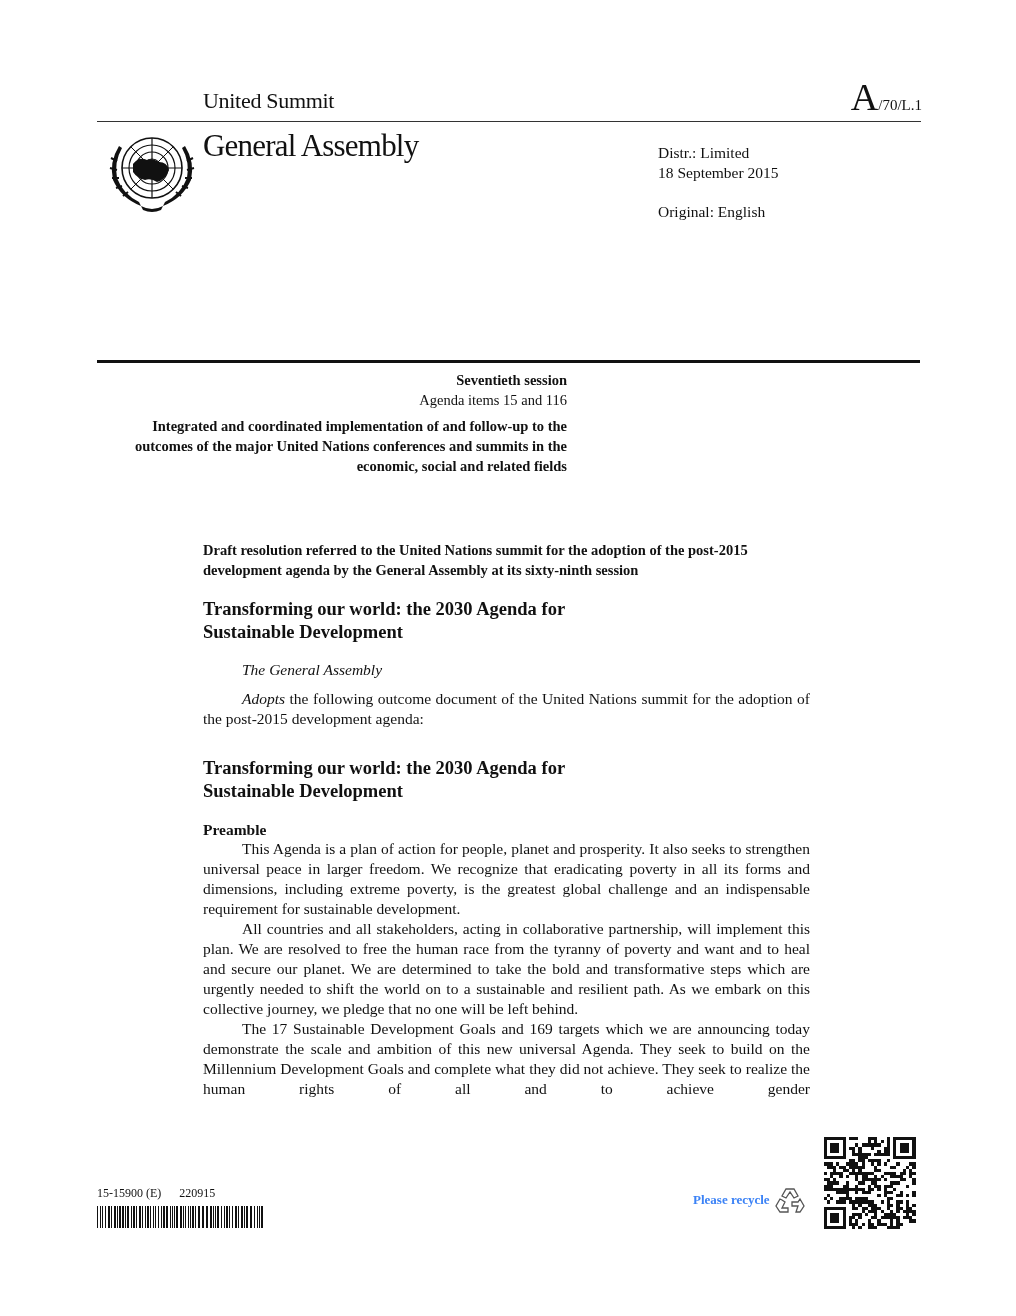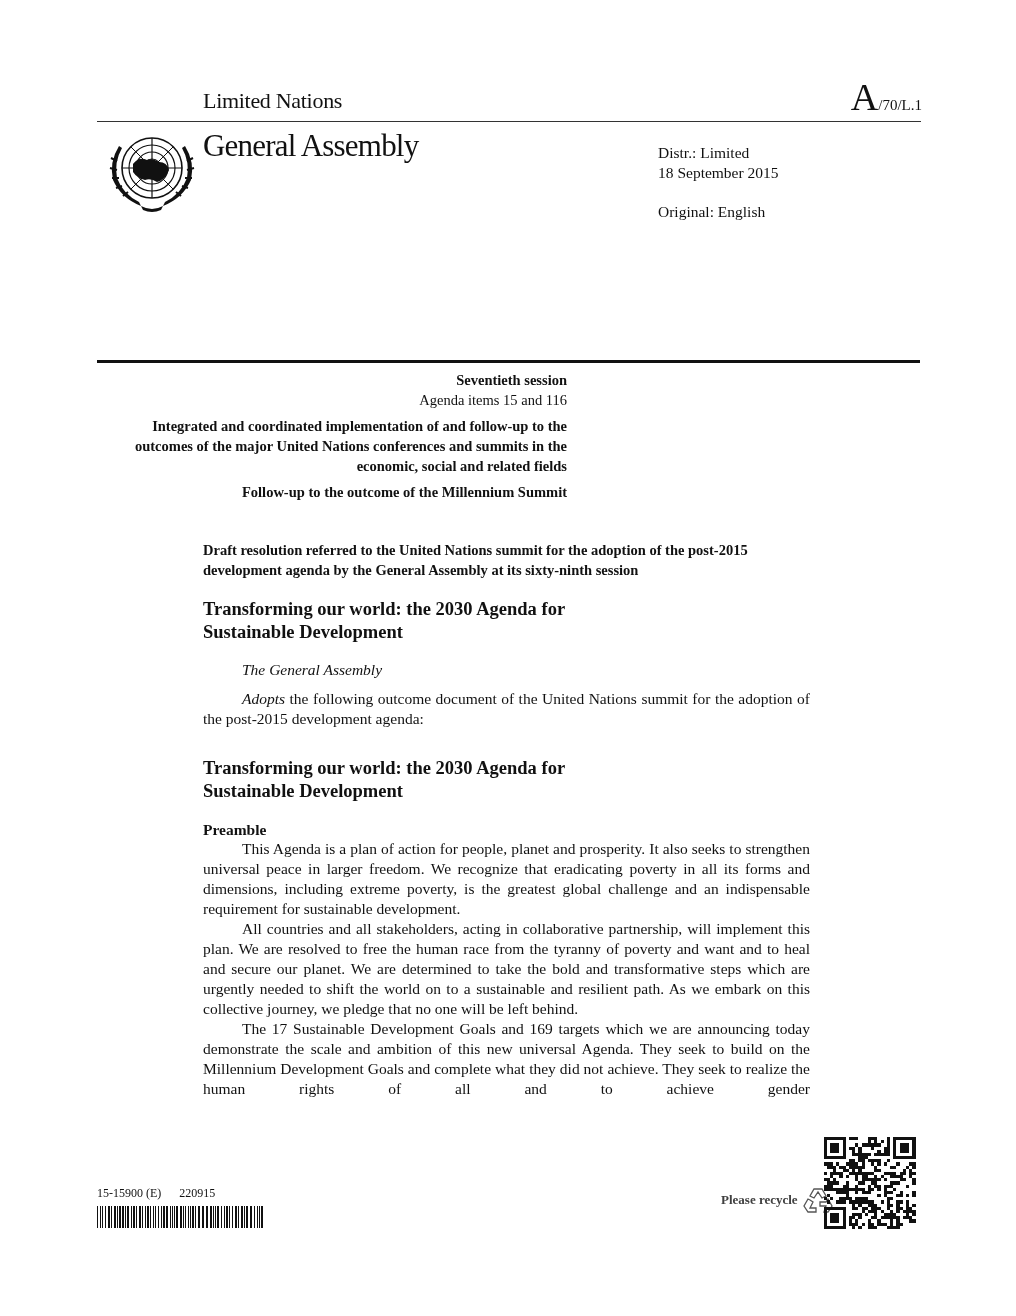--- a/index.html
+++ b/index.html
@@ -28,27 +28,27 @@
     .title2 { margin-top: 28px; }
     .p { font-size: 15.5px; line-height: 20px; text-align: justify; text-indent: 39px; }
     .p-ga { margin-top: 16px; }
     .p-adopts { margin-top: 9px; }
     .preamble { font-size: 15.5px; font-weight: bold; margin-top: 18px; }
     .pp { margin-top: 0; }
     i { font-style: italic; }
     #job { left: 97px; top: 1186px; font-size: 12px; white-space: nowrap; }
     #job span + span { margin-left: 18px; }
     #barcode { left: 97px; top: 1206px; width: 170px; height: 22px; }
-    #recycle { left: 693px; top: 1185px; font-size: 13px; font-weight: bold; color: #404040; display: flex; align-items: center; gap: 3px; margin-left: 28px; }
+    #recycle { left: 693px; top: 1185px; font-size: 13px; font-weight: bold; color: #3b82f6; display: flex; align-items: center; gap: 3px; }
     #qr { left: 823px; top: 1137px; width: 93px; height: 92px; }
   </style>
 </head>
 <body>
 
-<div class="abs" id="org-name">Limited Nations</div>
+<div class="abs" id="org-name">United Summit</div>
 
 <div class="abs" id="doc-symbol">
   <span class="big">A</span><span class="small">/70/L.1</span>
 </div>
 
 <div class="abs" id="rule-top"></div>
 
 <svg class="abs" id="logo" viewBox="0 0 98 86">
   <g fill="none" stroke="#111">
     <circle cx="49" cy="40" r="30" stroke-width="1.6"></circle>
@@ -77,21 +77,20 @@
   <div>18 September 2015</div>
   <div class="gap">Original: English</div>
 </div>
 
 <div class="abs" id="rule-thick"></div>
 
 <div class="abs" id="session">
   <div class="b">Seventieth session</div>
   <div>Agenda items 15 and 116</div>
   <div class="b sp">Integrated and coordinated implementation of and follow-up to the outcomes of the major United Nations conferences and summits in the economic, social and related fields</div>
-  <div class="b sp">Follow-up to the outcome of the Millennium Summit</div>
 </div>
 
 <div class="abs" id="main">
   <div class="draft">Draft resolution referred to the United Nations summit for the adoption of the post-2015 development agenda by the General Assembly at its sixty-ninth session</div>
   <div class="title">
     <div>Transforming our world: the 2030 Agenda for</div>
     <div>Sustainable Development</div>
   </div>
   <div class="p p-ga"><i>The General Assembly</i></div>
   <div class="p p-adopts"><i>Adopts</i><span> the following outcome document of the United Nations summit for the adoption of the post-2015 development agenda:</span></div>

